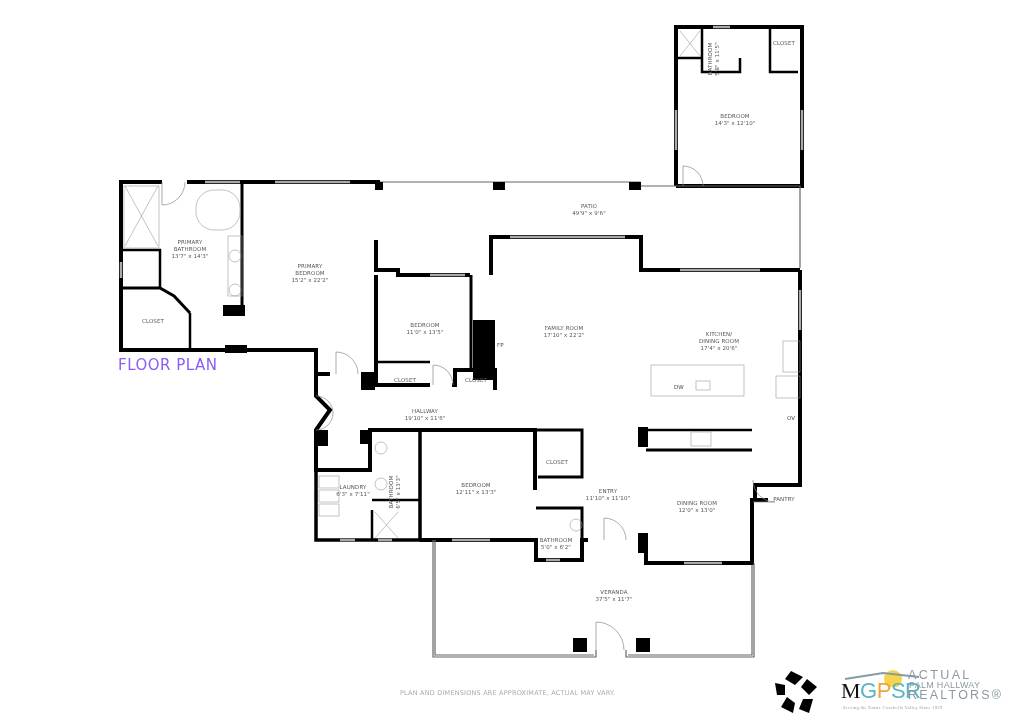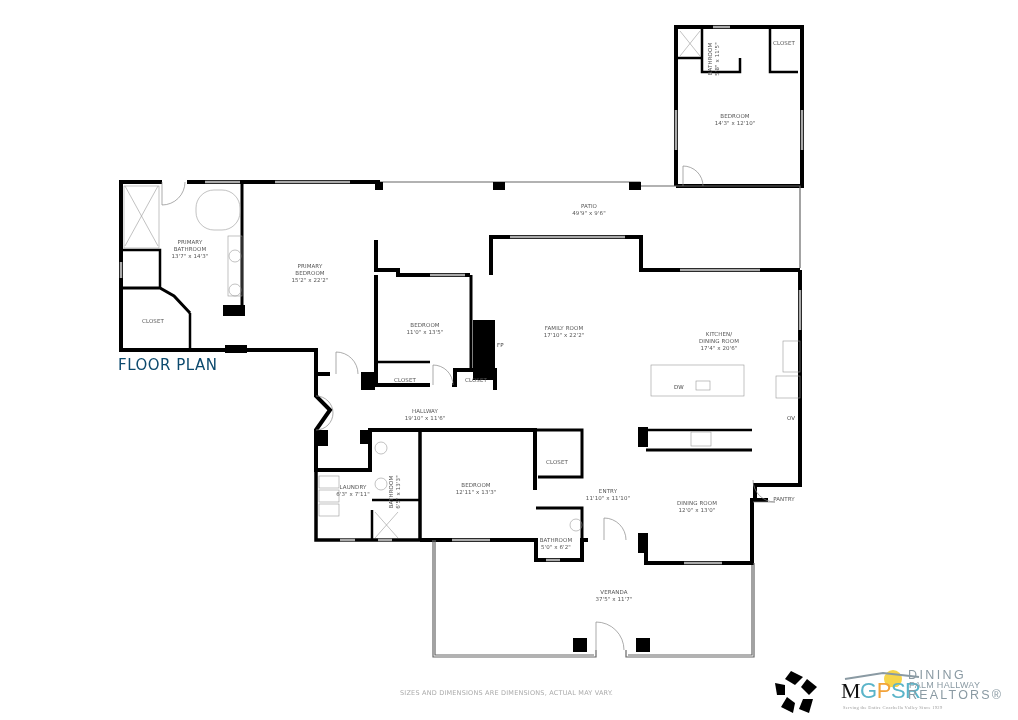--- a/index.html
+++ b/index.html
@@ -1,20 +1,20 @@
 <!DOCTYPE html>
 <html><head>
 <meta charset="utf-8">
 <style>
   html, body { margin:0; padding:0; background:#ffffff; }
   body { width:1018px; height:720px; position:relative; overflow:hidden; font-family:"DejaVu Sans", sans-serif; }
   #plan { position:absolute; left:0; top:0; width:1018px; height:720px; }
   .room-label { position:absolute; text-align:center; font-size:5.5px; line-height:7px; color:#555; letter-spacing:0.1px; white-space:nowrap; transform:translateX(-50%); }
   .room-label .dim { display:block; }
-  .title { position:absolute; left:118px; top:356px; font-size:15px; color:#0c4a6e; letter-spacing:0.5px; font-family:"DejaVu Sans", sans-serif; }
+  .title { position:absolute; left:118px; top:356px; font-size:15px; color:#8b5cf6; letter-spacing:0.5px; font-family:"DejaVu Sans", sans-serif; }
   .disclaimer { position:absolute; left:400px; top:689px; font-size:6.5px; color:#aaa; letter-spacing:0.2px; }
   .logo { position:absolute; left:773px; top:667px; width:215px; height:48px; }
   .logo .gpsr { position:absolute; left:68px; top:11px; font-size:22px; font-family:"Liberation Sans", sans-serif; letter-spacing:-0.5px; }
   .logo .gpsr .m { color:#111; font-family:"Liberation Serif", serif; }
   .logo .gpsr .g { color:#5ab4c9; }
   .logo .gpsr .p { color:#f2a33a; }
   .logo .gpsr .s { color:#5ab4c9; }
   .logo .gpsr .r { color:#5ab4c9; }
   .logo .greater { position:absolute; left:135px; top:2px; font-size:12.5px; color:#8a9aa3; letter-spacing:2.4px; line-height:12px; font-family:"Liberation Sans", sans-serif; }
   .logo .palm { position:absolute; left:136px; top:14px; font-size:9px; color:#8a9aa3; letter-spacing:0.3px; line-height:9px; font-family:"Liberation Sans", sans-serif; }
@@ -241,36 +241,36 @@
     <div class="room-label" style="left: 614px; top: 589px;">
       <span style="white-space: pre; display: block;">VERANDA</span>
       <span class="dim">37'5" x 11'7"</span>
     </div>
   </div>
 
 <div class="fixture-label" style="left:497px;top:342px;">FP</div>
 <div class="fixture-label" style="left:674px;top:384px;">DW</div>
 <div class="fixture-label" style="left:787px;top:415px;">OV</div>
 
-<div class="disclaimer">SIZES AND DIMENSIONS ARE DIMENSIONS, ACTUAL MAY VARY.</div>
+<div class="disclaimer">PLAN AND DIMENSIONS ARE APPROXIMATE, ACTUAL MAY VARY.</div>
 
 <div class="logo">
   <svg width="60" height="48" viewBox="0 0 60 48" style="position:absolute;left:0;top:2px;">
     <g fill="#000">
       <polygon points="18,2 30,8 22,16 12,10"></polygon>
       <polygon points="34,10 44,18 36,26 28,18"></polygon>
       <polygon points="40,30 36,44 26,40 30,30"></polygon>
       <polygon points="20,44 8,38 14,28 22,34"></polygon>
       <polygon points="4,26 2,14 12,16 12,26"></polygon>
     </g>
   </svg>
   <svg width="80" height="20" viewBox="0 0 80 20" style="position:absolute;left:70px;top:0;">
     <circle cx="50" cy="12" r="9" fill="#f6d54a"></circle>
     <polyline points="2,12 40,6 76,10" fill="none" stroke="#8a9aa3" stroke-width="2"></polyline>
   </svg>
   <div class="gpsr">
     <span class="m">M</span><span class="g">G</span><span class="p">P</span><span class="s">S</span><span class="r">R</span>
   </div>
-  <div class="greater">DINING</div>
+  <div class="greater">ACTUAL</div>
   <div class="palm">PALM HALLWAY</div>
   <div class="realtors">REALTORS®</div>
   <div class="tagline">Serving the Entire Coachella Valley Since 1929</div>
 </div>
 
 </body></html>

